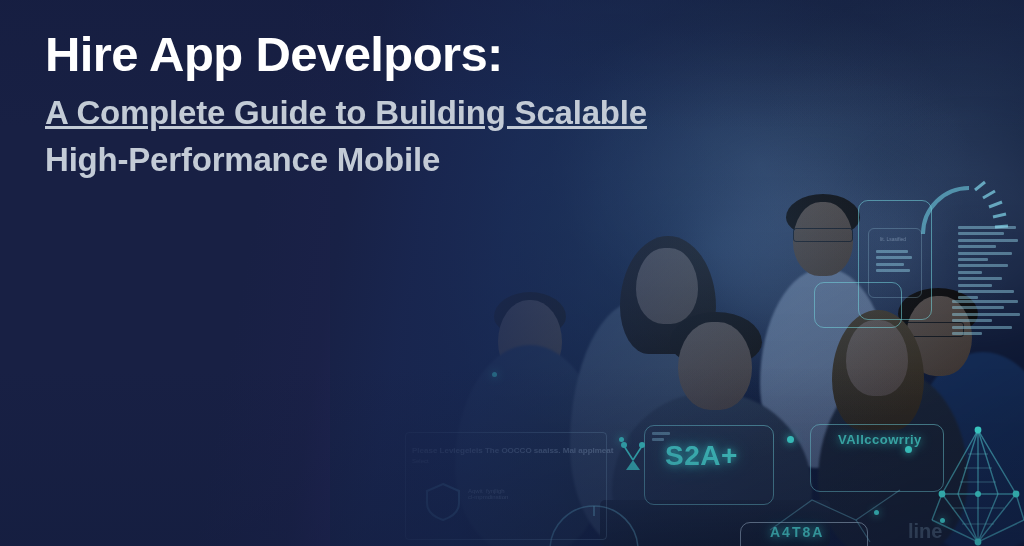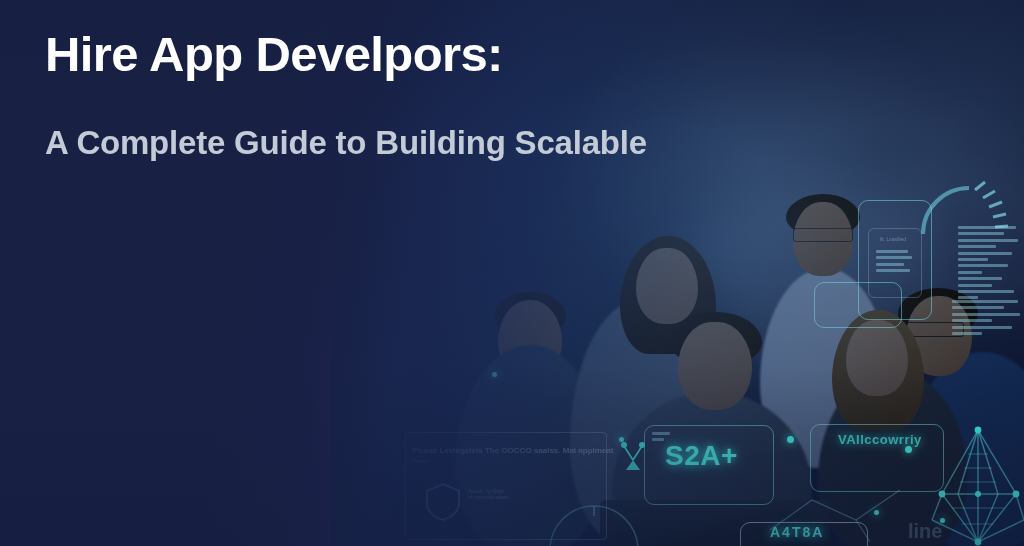--- a/index.html
+++ b/index.html
@@ -108,21 +108,21 @@
   .node{position:absolute;width:7px;height:7px;border-radius:50%;background:#3fe0d4;box-shadow:0 0 8px rgba(63,224,212,.95);}
   .node.sm{width:5px;height:5px;}
 
   
   .copy{position:absolute;left:45px;top:30px;width:760px;}
   #headline{
     margin:0;color:#ffffff;font-size:49px;line-height:1.0;
     font-weight:700;letter-spacing:-.6px;
   }
   .sub{margin:0;color:#c3cbd6;font-size:33px;line-height:1.42;font-weight:700;letter-spacing:-.2px;}
-  #sub1{margin-top:41px;}
+  #sub1{margin-top:11px;text-decoration:underline;}
 </style>
 </head>
 <body>
 
 <div id="banner">
 
   <div class="photo-layer">
     <div class="room"></div>
 
     <div class="glow" style="left:700px;top:180px;width:230px;height:180px;background:rgba(190,210,230,.30);"></div>
@@ -299,15 +299,16 @@
     </svg>
   </div>
 
   <div class="scrim"></div>
   <div class="scrim-top"></div>
   <div class="scrim-bottom"></div>
 
   <div class="copy">
     <h1 id="headline">Hire App Develpors:</h1>
     <p class="sub" id="sub1">A Complete Guide to Building Scalable</p>
+    <p class="sub">High-Performance Mobile</p>
   </div>
 
 </div>
 
 </body></html>

